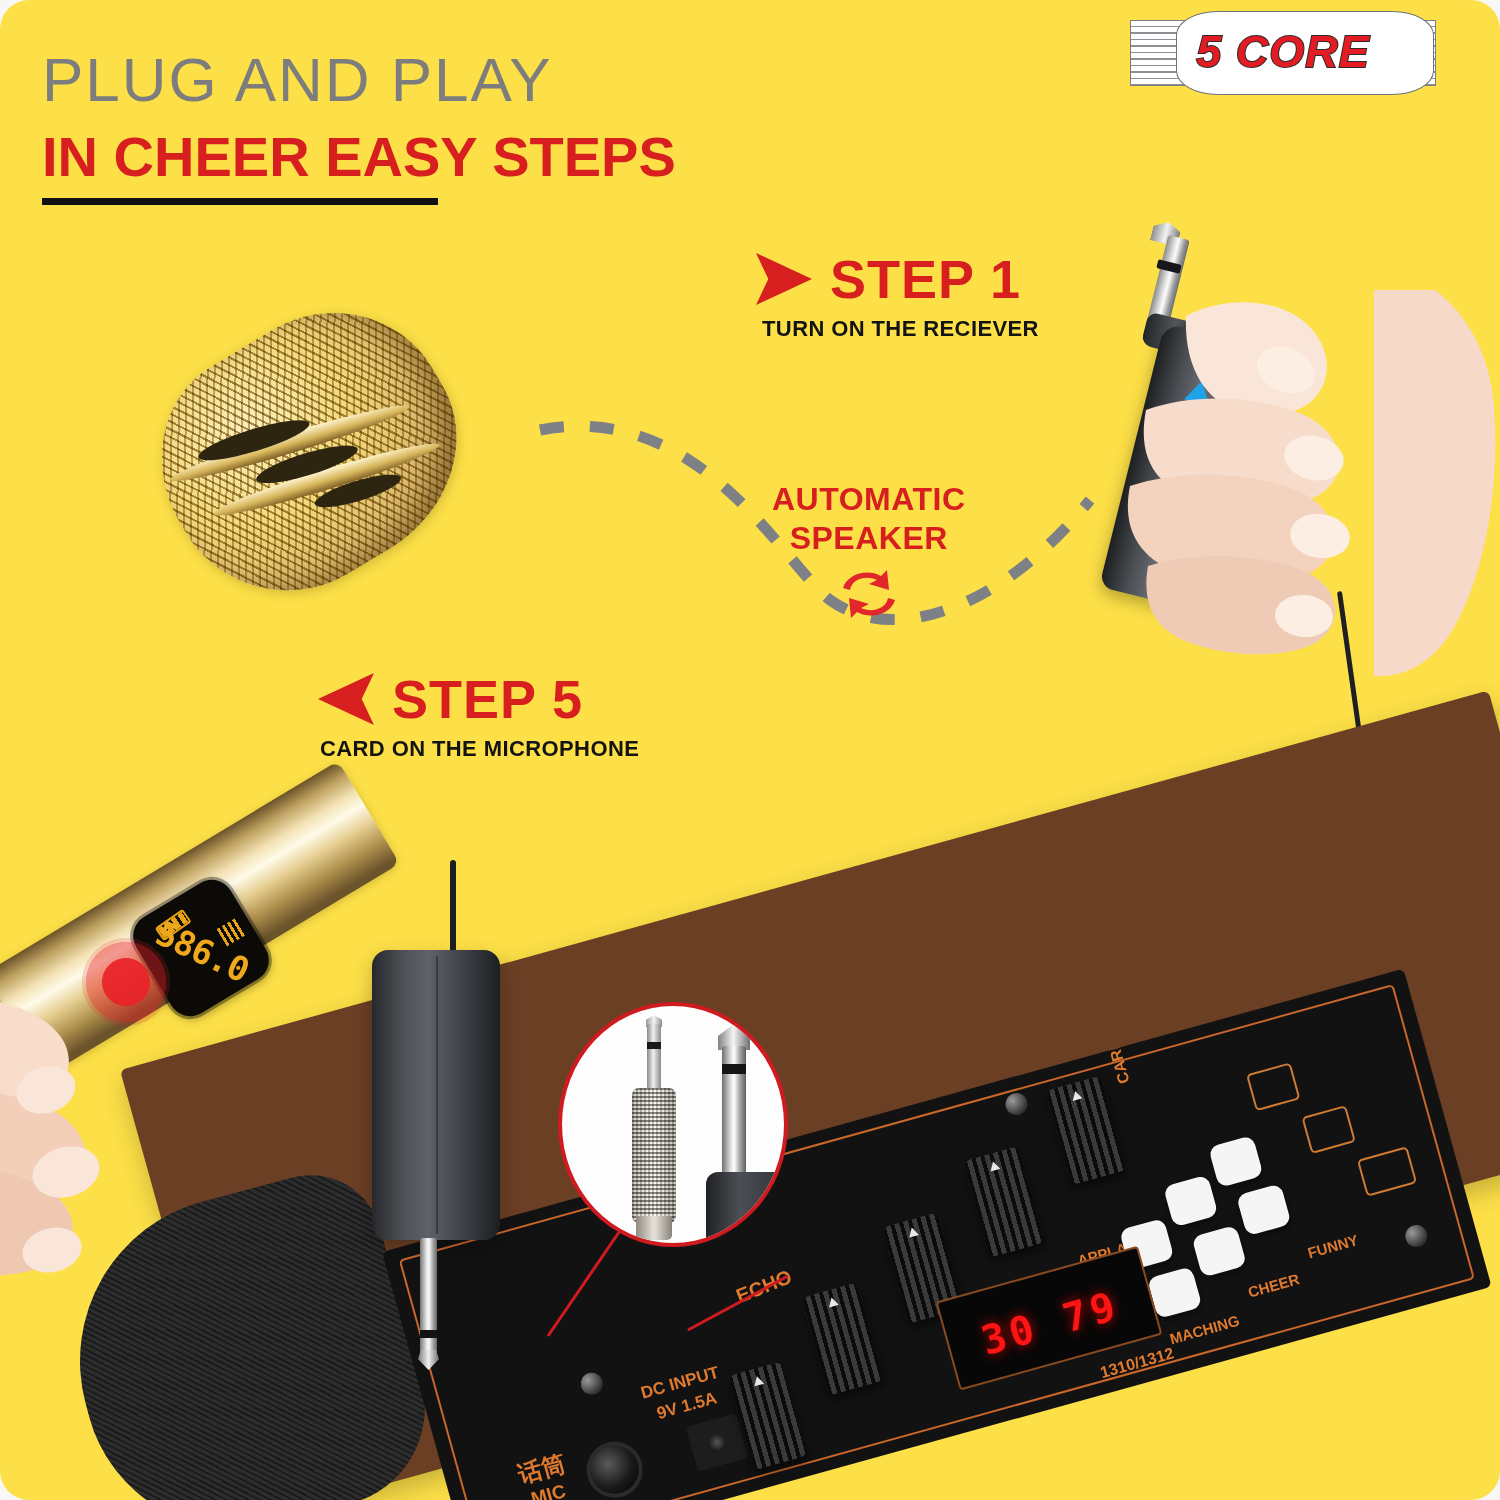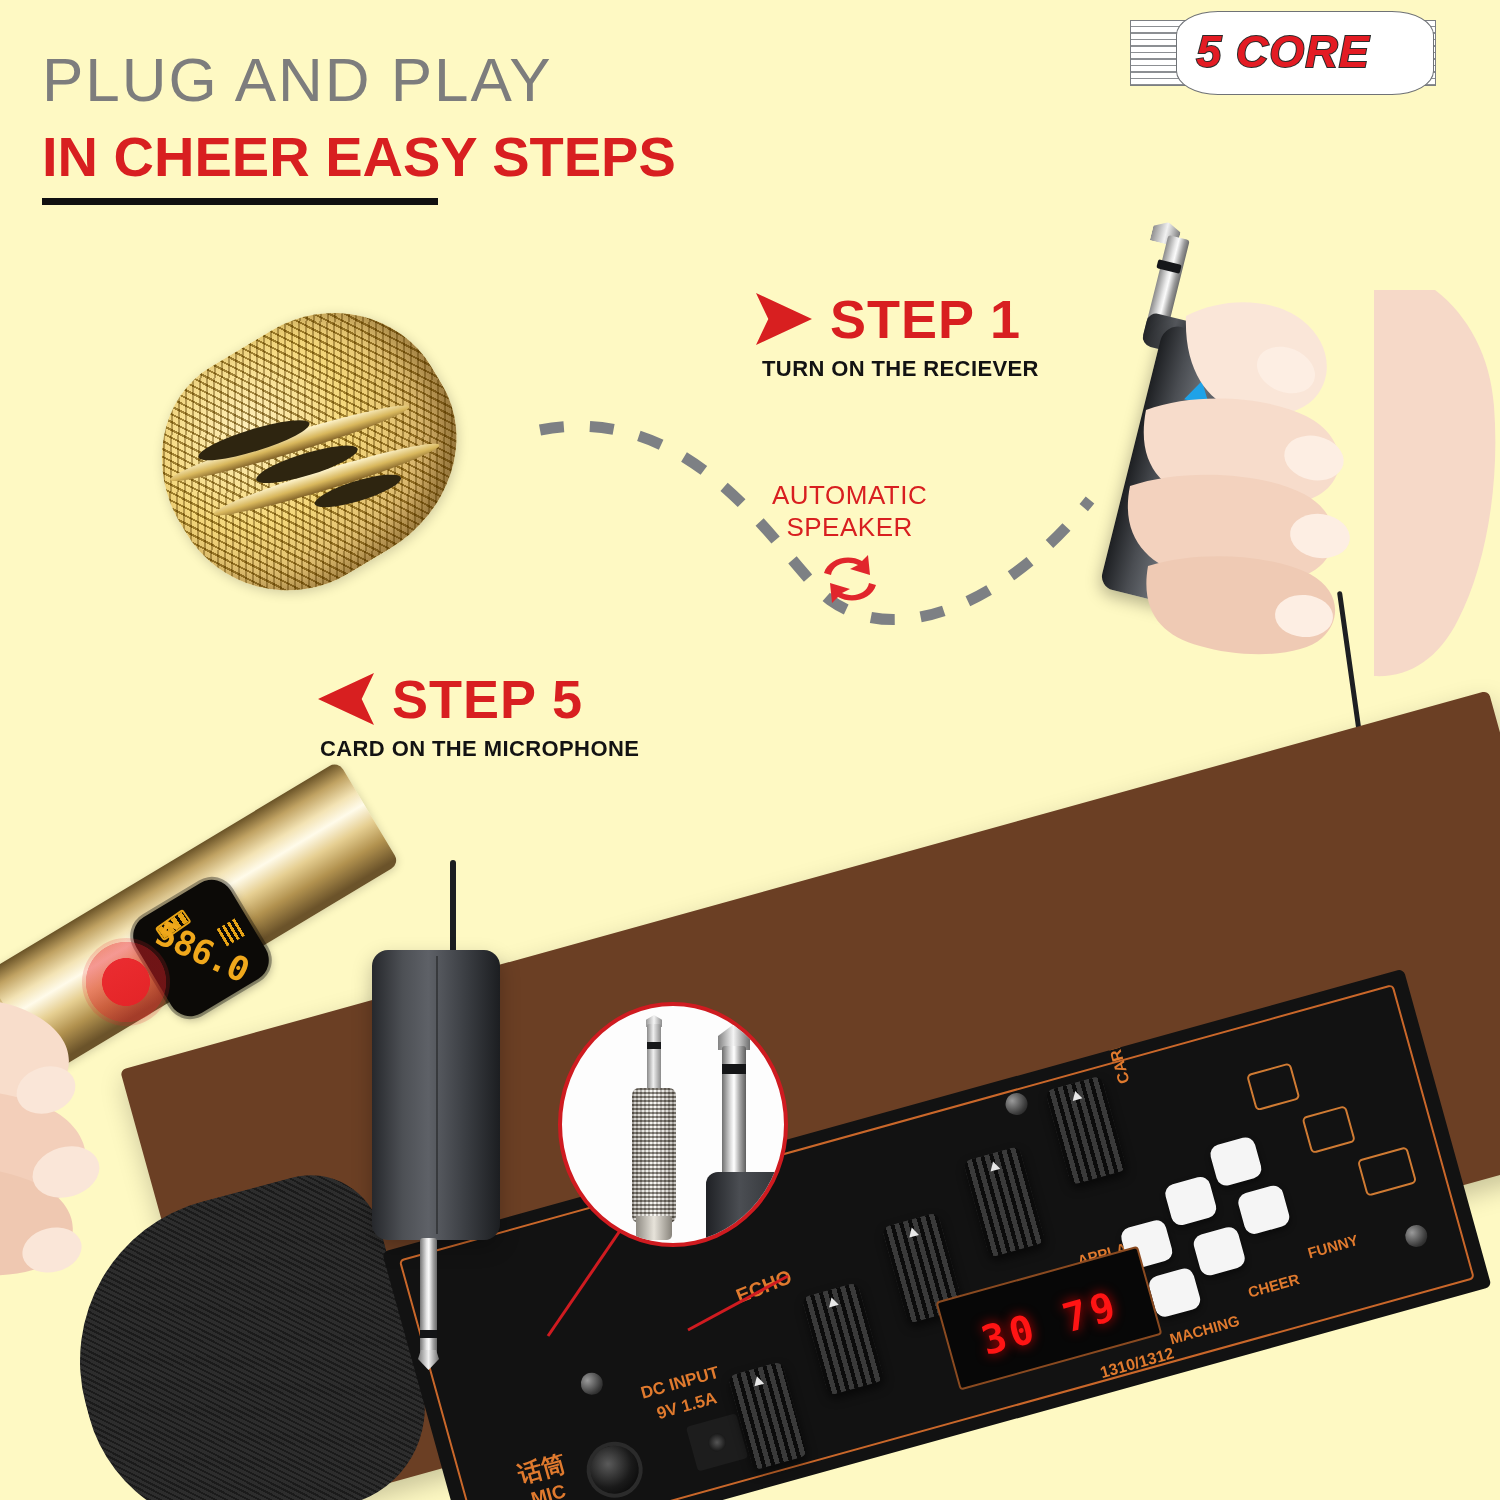--- a/index.html
+++ b/index.html
@@ -3,21 +3,21 @@
 <meta charset="utf-8">
 <style>
   * { margin:0; padding:0; box-sizing:border-box; }
   html,body { width:1500px; height:1500px; }
   body {
     font-family:"Liberation Sans", sans-serif;
     background:#f7f7f7;
     position:relative;
     overflow:hidden;
   }
-  #stage { position:absolute; inset:0; width:1500px; height:1500px; background:#fef9c3; }
+  #stage { position:absolute; inset:0; width:1500px; height:1500px; background:#fde047;border-radius:29px; }
 
   
   .hdr-line1{
     position:absolute; left:42px; top:44px;
     font-size:62px; font-weight:400; letter-spacing:2px;
     color:#7d7d7d; white-space:nowrap;
   }
   .hdr-line2{
     position:absolute; left:42px; top:124px;
     font-size:56px; font-weight:bold; letter-spacing:0px;
@@ -74,21 +74,21 @@
     white-space:nowrap;
   }
   .step-sub{
     font-size:22px;font-weight:bold;color:#131313;letter-spacing:0.4px;
     white-space:nowrap;margin-top:6px;
   }
 
   
   .pair{ position:absolute; left:772px; top:480px; text-align:center; }
   .pair-txt{
-    font-size:26px;font-weight:normal;color:#d81f20;line-height:1.22;
+    font-size:32px;font-weight:bold;color:#d81f20;line-height:1.22;
     letter-spacing:0.5px;
   }
   .pair-icon{ margin:8px auto 0; width:64px;height:56px; }
 
   
   .dash-svg{ position:absolute; left:0; top:0; width:1500px;height:1500px; pointer-events:none; }
 
   
   .mic-wrap{ position:absolute; left:-40px; top:300px; width:620px; height:700px; }
   .mic-body{
@@ -394,21 +394,21 @@
   <div class="logo">
     <div class="logo-stripes"></div>
     <div class="logo-bump"></div>
     <div class="logo-text">5 CORE</div>
   </div>
 
   <svg class="dash-svg" viewBox="0 0 1500 1500">
     <path d="M 540,430 C 700,400 780,560 830,600 C 900,650 1010,600 1090,500" fill="none" stroke="#7d8084" stroke-width="11" stroke-dasharray="24 26" stroke-linecap="butt"></path>
   </svg>
 
-  <div class="step" style="left:756px; top:248px;margin-top:40px;">
+  <div class="step" style="left:756px; top:248px;">
     <div class="step-top">
       <div class="arrow-r"></div>
       <div class="step-label">STEP 1</div>
     </div>
     <div class="step-sub" style="margin-left:6px;">TURN ON THE RECIEVER</div>
   </div>
 
   <div class="step" style="left:318px; top:668px;">
     <div class="step-top">
       <div class="arrow-l"></div>

